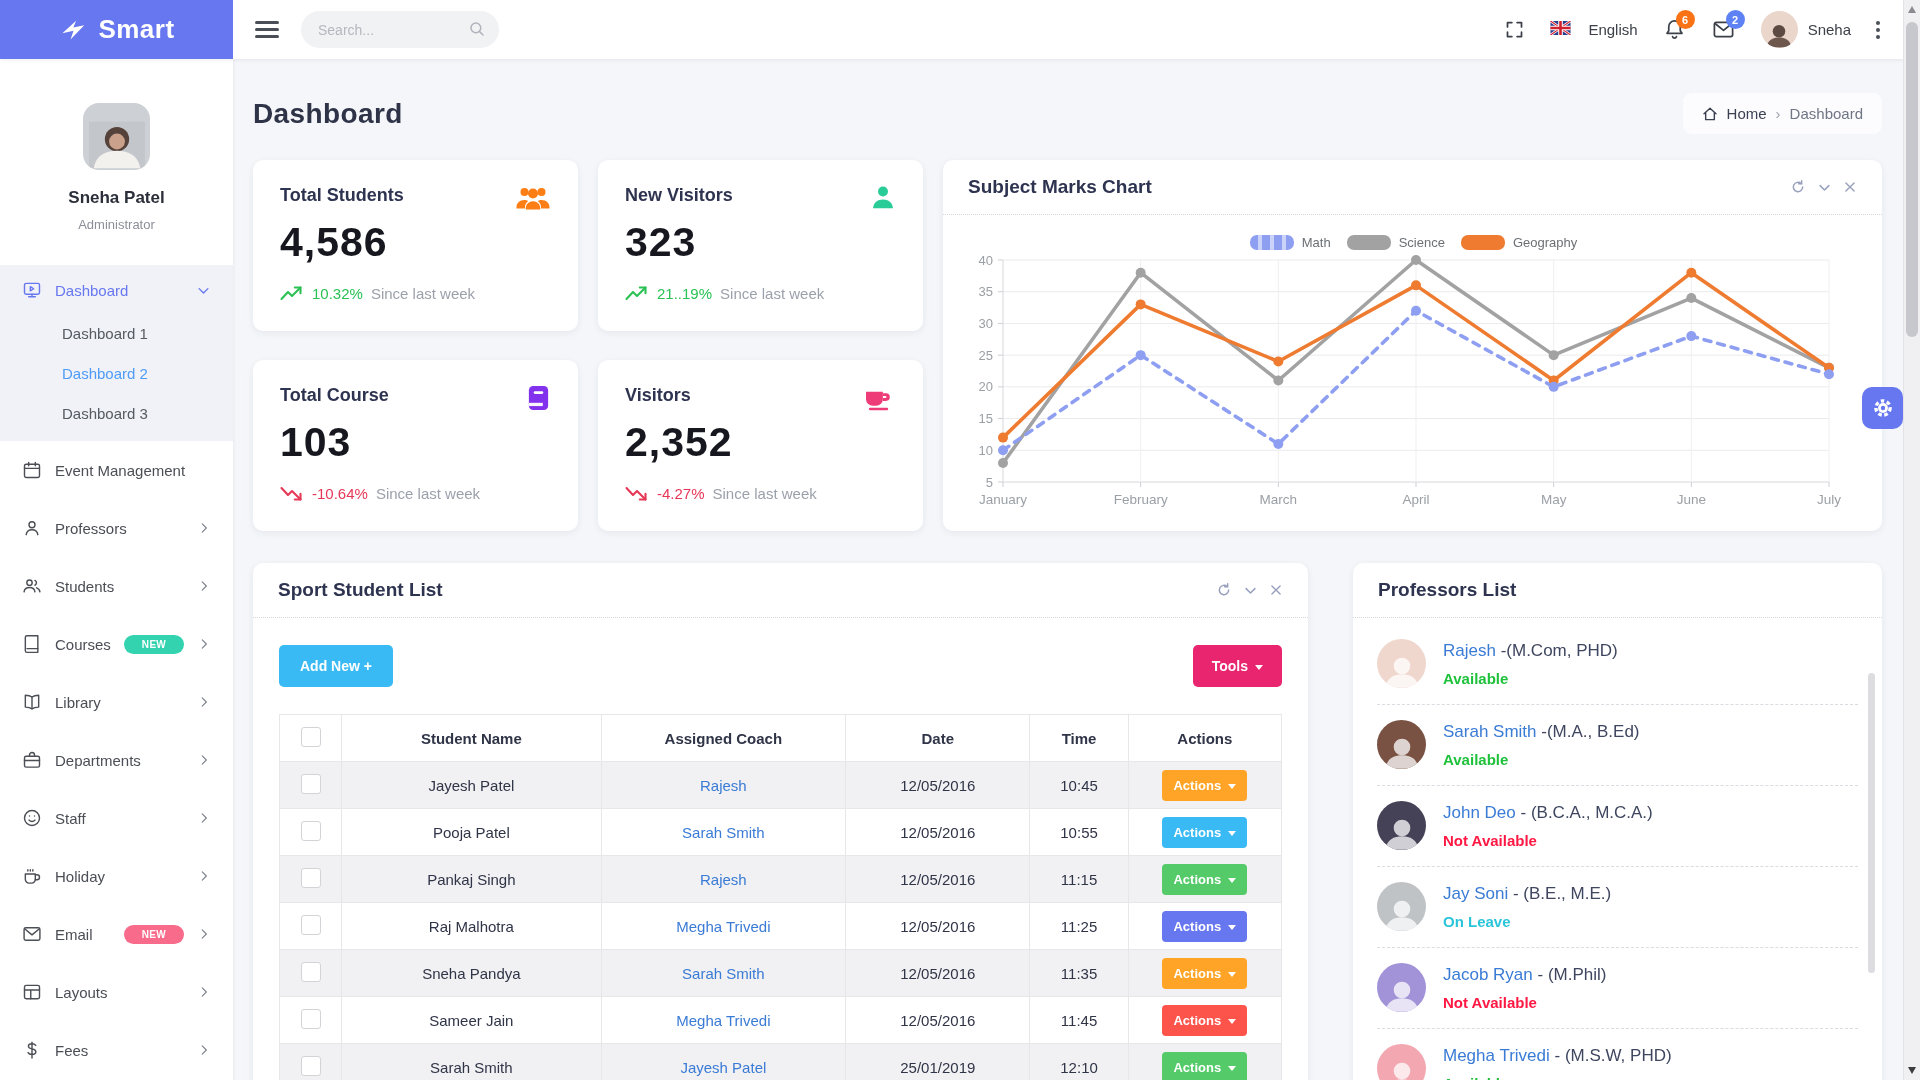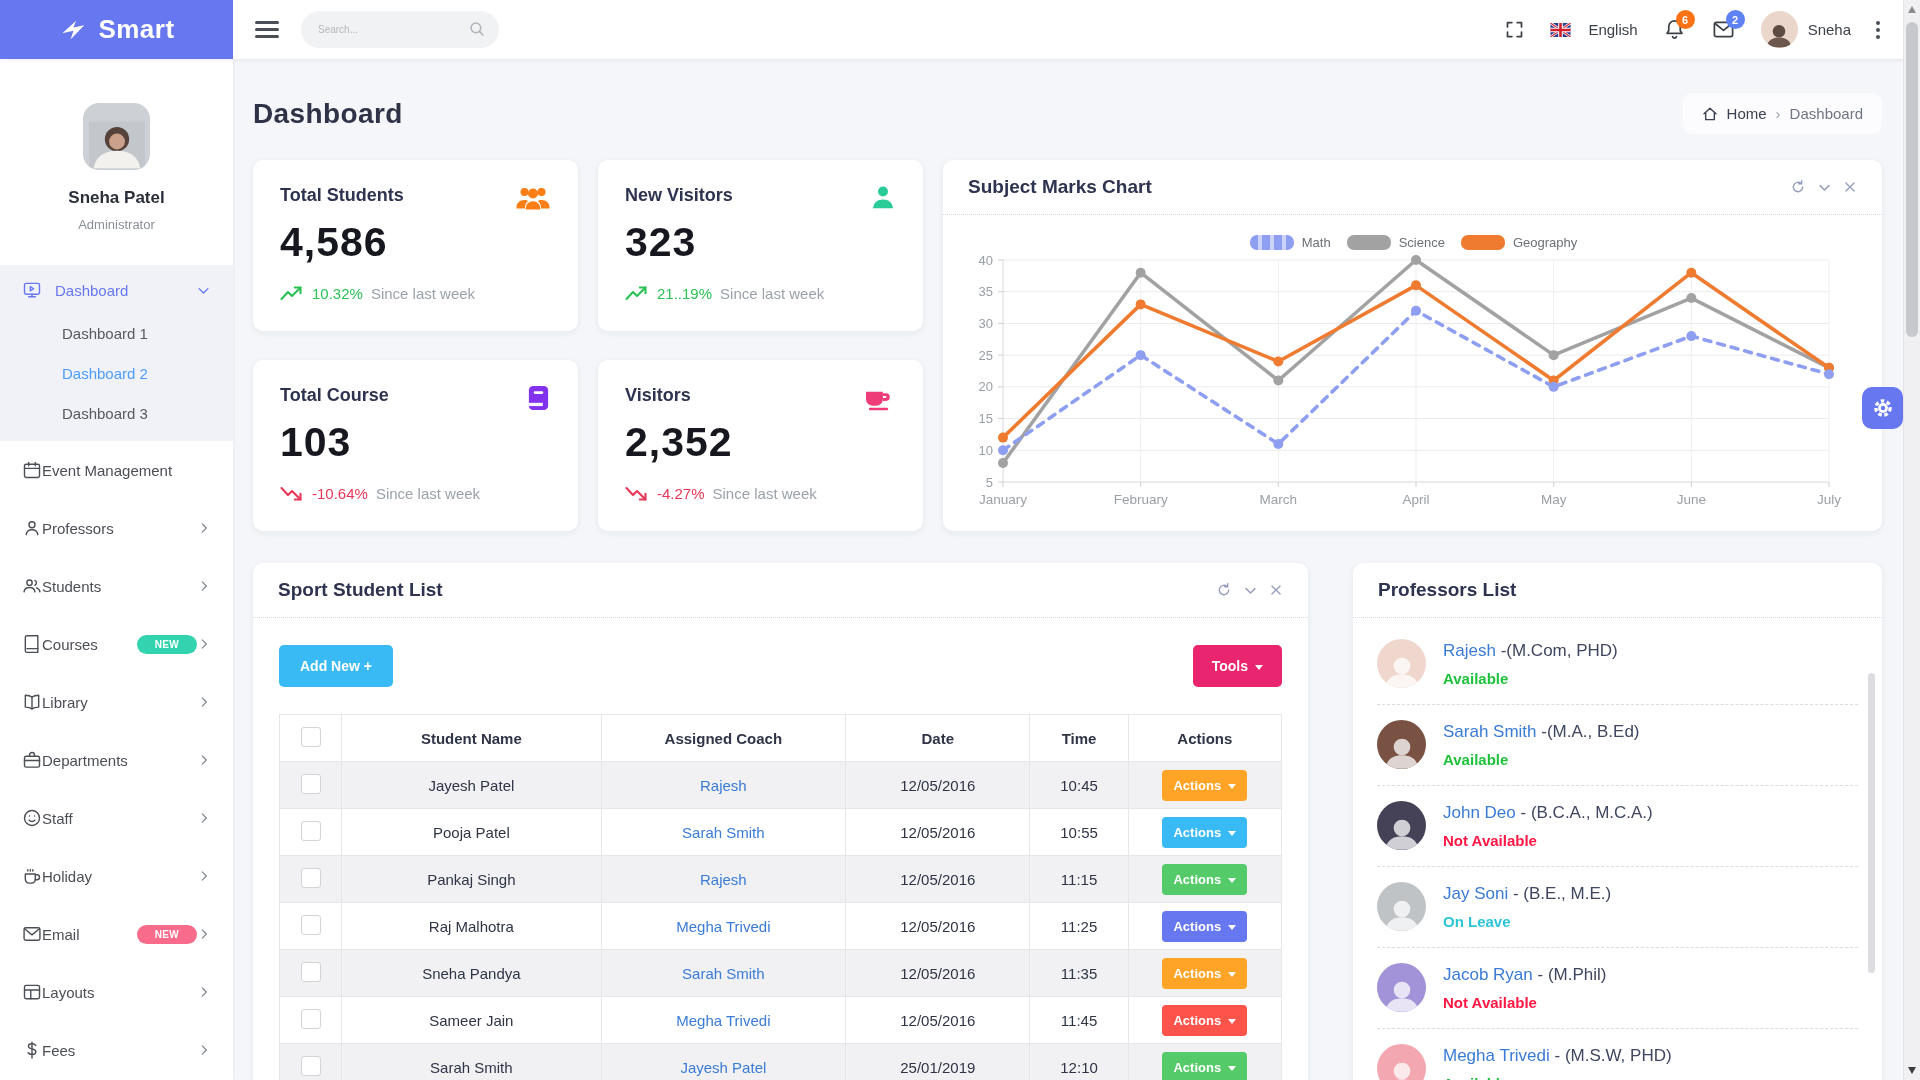--- a/index.html
+++ b/index.html
@@ -8,26 +8,26 @@
 
   
   .navbar { position:absolute; left:0; top:0; width:1920px; height:59px; background:#fff;
     display:flex; align-items:center; box-shadow:0 1px 4px rgba(20,30,60,.08); z-index:30; }
   .brand { width:233px; height:59px; background:#6777ef; color:#fff; display:flex;
     align-items:center; justify-content:center; gap:10px; font-size:26px; font-weight:bold; letter-spacing:.5px; }
   .hamburger { margin-left:22px; width:24px; cursor:pointer; }
   .hamburger span { display:block; height:2.4px; background:#4a4f57; border-radius:2px; margin:4.6px 0; }
   .search { margin-left:22px; width:198px; height:37px; background:#f1f2f4; border-radius:19px; position:relative; }
   .search input { border:0; outline:none; background:transparent; height:37px; width:150px;
-    padding-left:17px; font-size:10px; color:#555; font-family:inherit; }
+    padding-left:17px; font-size:14px; color:#555; font-family:inherit; }
   .search input::placeholder { color:#b4b7bd; }
   .search .mag { position:absolute; right:13px; top:9px; color:#b0b4ba; }
   .nav-right { margin-left:auto; display:flex; align-items:center; gap:25px; padding-right:40px; color:#3c4149; }
   .nav-ico { position:relative; display:flex; align-items:center; cursor:pointer; color:#3c4149; }
-  .lang { display:flex; align-items:center; gap:17px; font-size:15px; cursor:pointer; }
+  .lang { display:flex; align-items:flex-start; gap:17px; font-size:15px; cursor:pointer; }
   .badge { position:absolute; top:-8px; right:-9px; min-width:19px; height:19px; border-radius:50%;
     color:#fff; font-size:11px; font-weight:bold; display:flex; align-items:center; justify-content:center; }
   .badge.orange { background:#f97316; }
   .badge.blue { background:#5e81f4; }
   .nav-avatar { width:37px; height:37px; border-radius:50%; background:#ead6cb; overflow:hidden;
     display:flex; align-items:flex-end; justify-content:center; }
   .nav-user { display:flex; align-items:center; gap:10px; font-size:15px; cursor:pointer; }
   .kebab span { display:block; width:4px; height:4px; border-radius:50%; background:#4a4f57; margin:3px 0; }
 
   
@@ -39,21 +39,21 @@
   .pname { margin-top:18px; font-size:17px; font-weight:bold; color:#2b2f3a; }
   .prole { margin-top:9px; font-size:13px; color:#8b8f98; }
   .menu { margin-top:33px; }
   .menu-group { background:#f0f2f8; padding:2px 0 8px; }
   .menu-parent { height:46px; display:flex; align-items:center; gap:13px; padding:0 22px;
     color:#6777ef; font-size:15px; font-weight:bold; cursor:pointer; }
   .menu-parent .grow { flex:1; font-weight:normal; font-size:15px; }
   .submenu-item { height:40px; display:flex; align-items:center; padding-left:62px; font-size:15px;
     color:#565a61; cursor:pointer; }
   .submenu-item.active { color:#4e9cf8; }
-  .menu-item { height:58px; display:flex; align-items:center; padding:0 22px;
+  .menu-item { height:58px; display:flex; align-items:center; gap:13px; padding:0 22px;
     font-size:15px; color:#4b4e55; cursor:pointer; }
   .menu-item .lbl { flex:1; }
   .pill { font-size:10px; font-weight:bold; color:#fff; border-radius:10px; padding:4px 18px; letter-spacing:.3px; }
   .chev { color:#7d828a; display:flex; }
 
   
   .main { position:absolute; left:233px; top:59px; width:1671px; height:1021px; padding:34px 22px 0 20px; }
   .page-head { display:flex; align-items:center; justify-content:space-between; }
   .page-title { font-size:28px; font-weight:bold; color:#2e3347; letter-spacing:.4px; }
   .breadcrumb { background:#fcfcfe; border-radius:9px; height:41px; display:flex; align-items:center;

